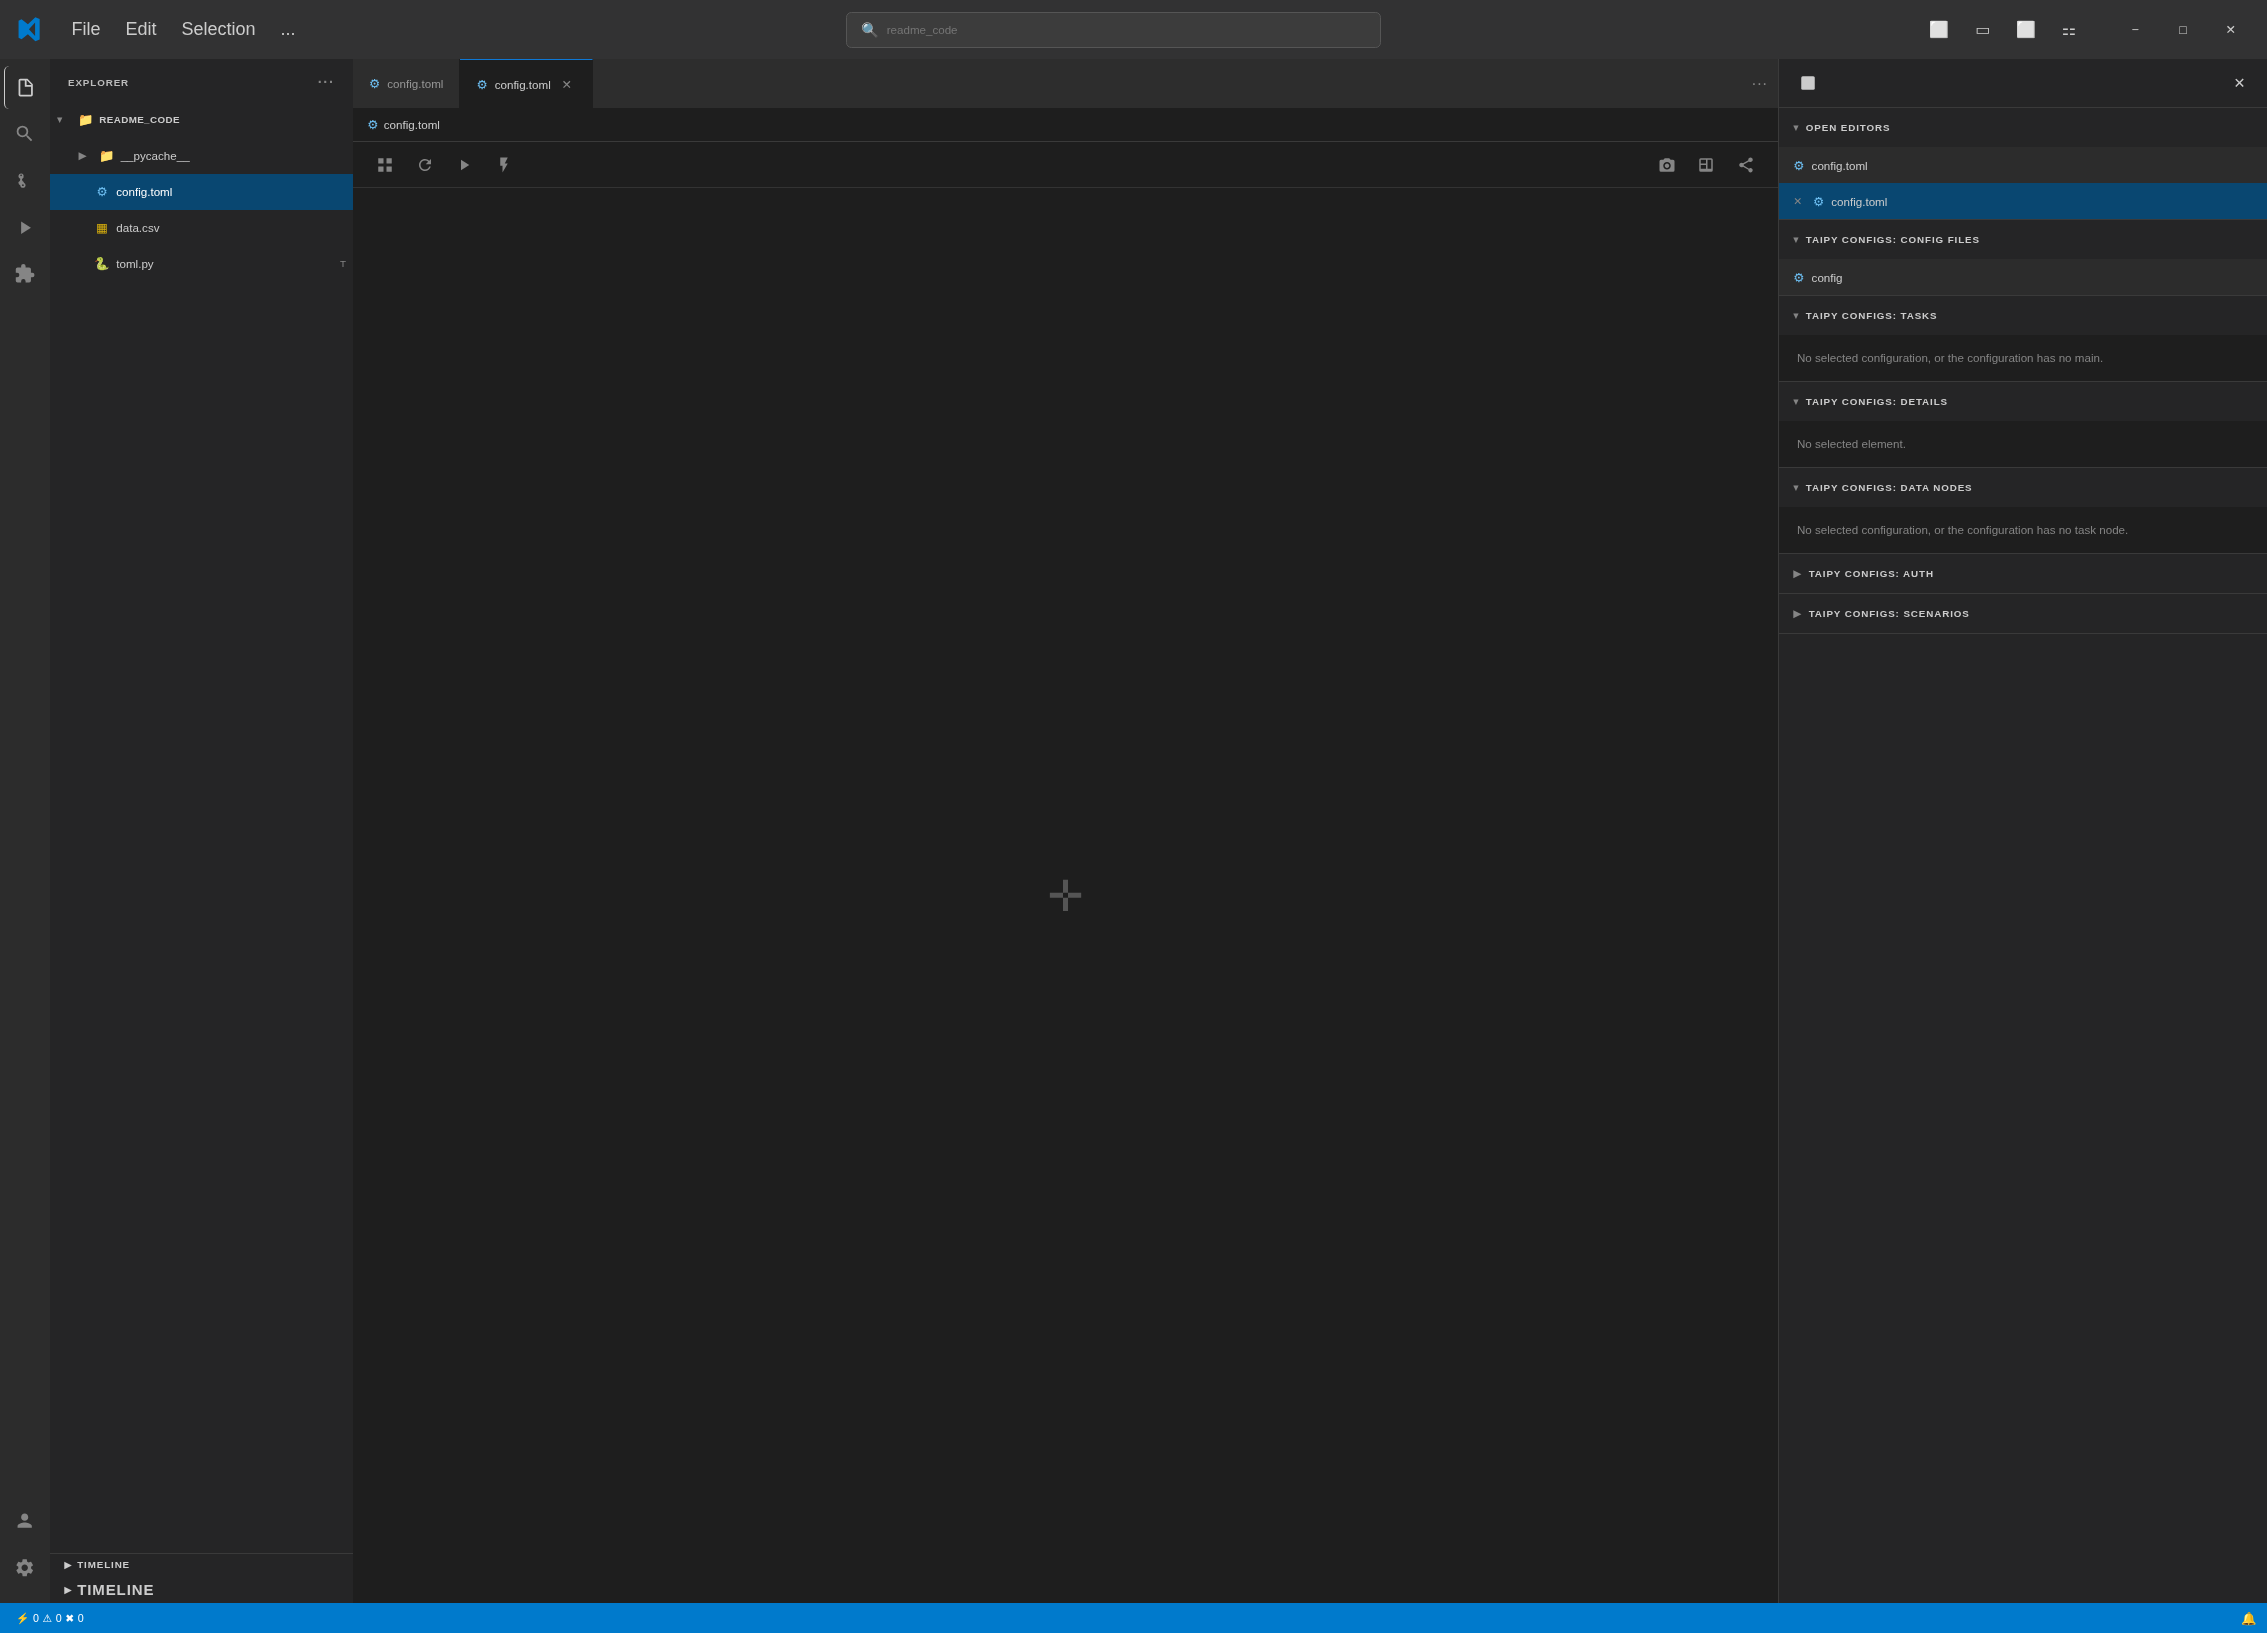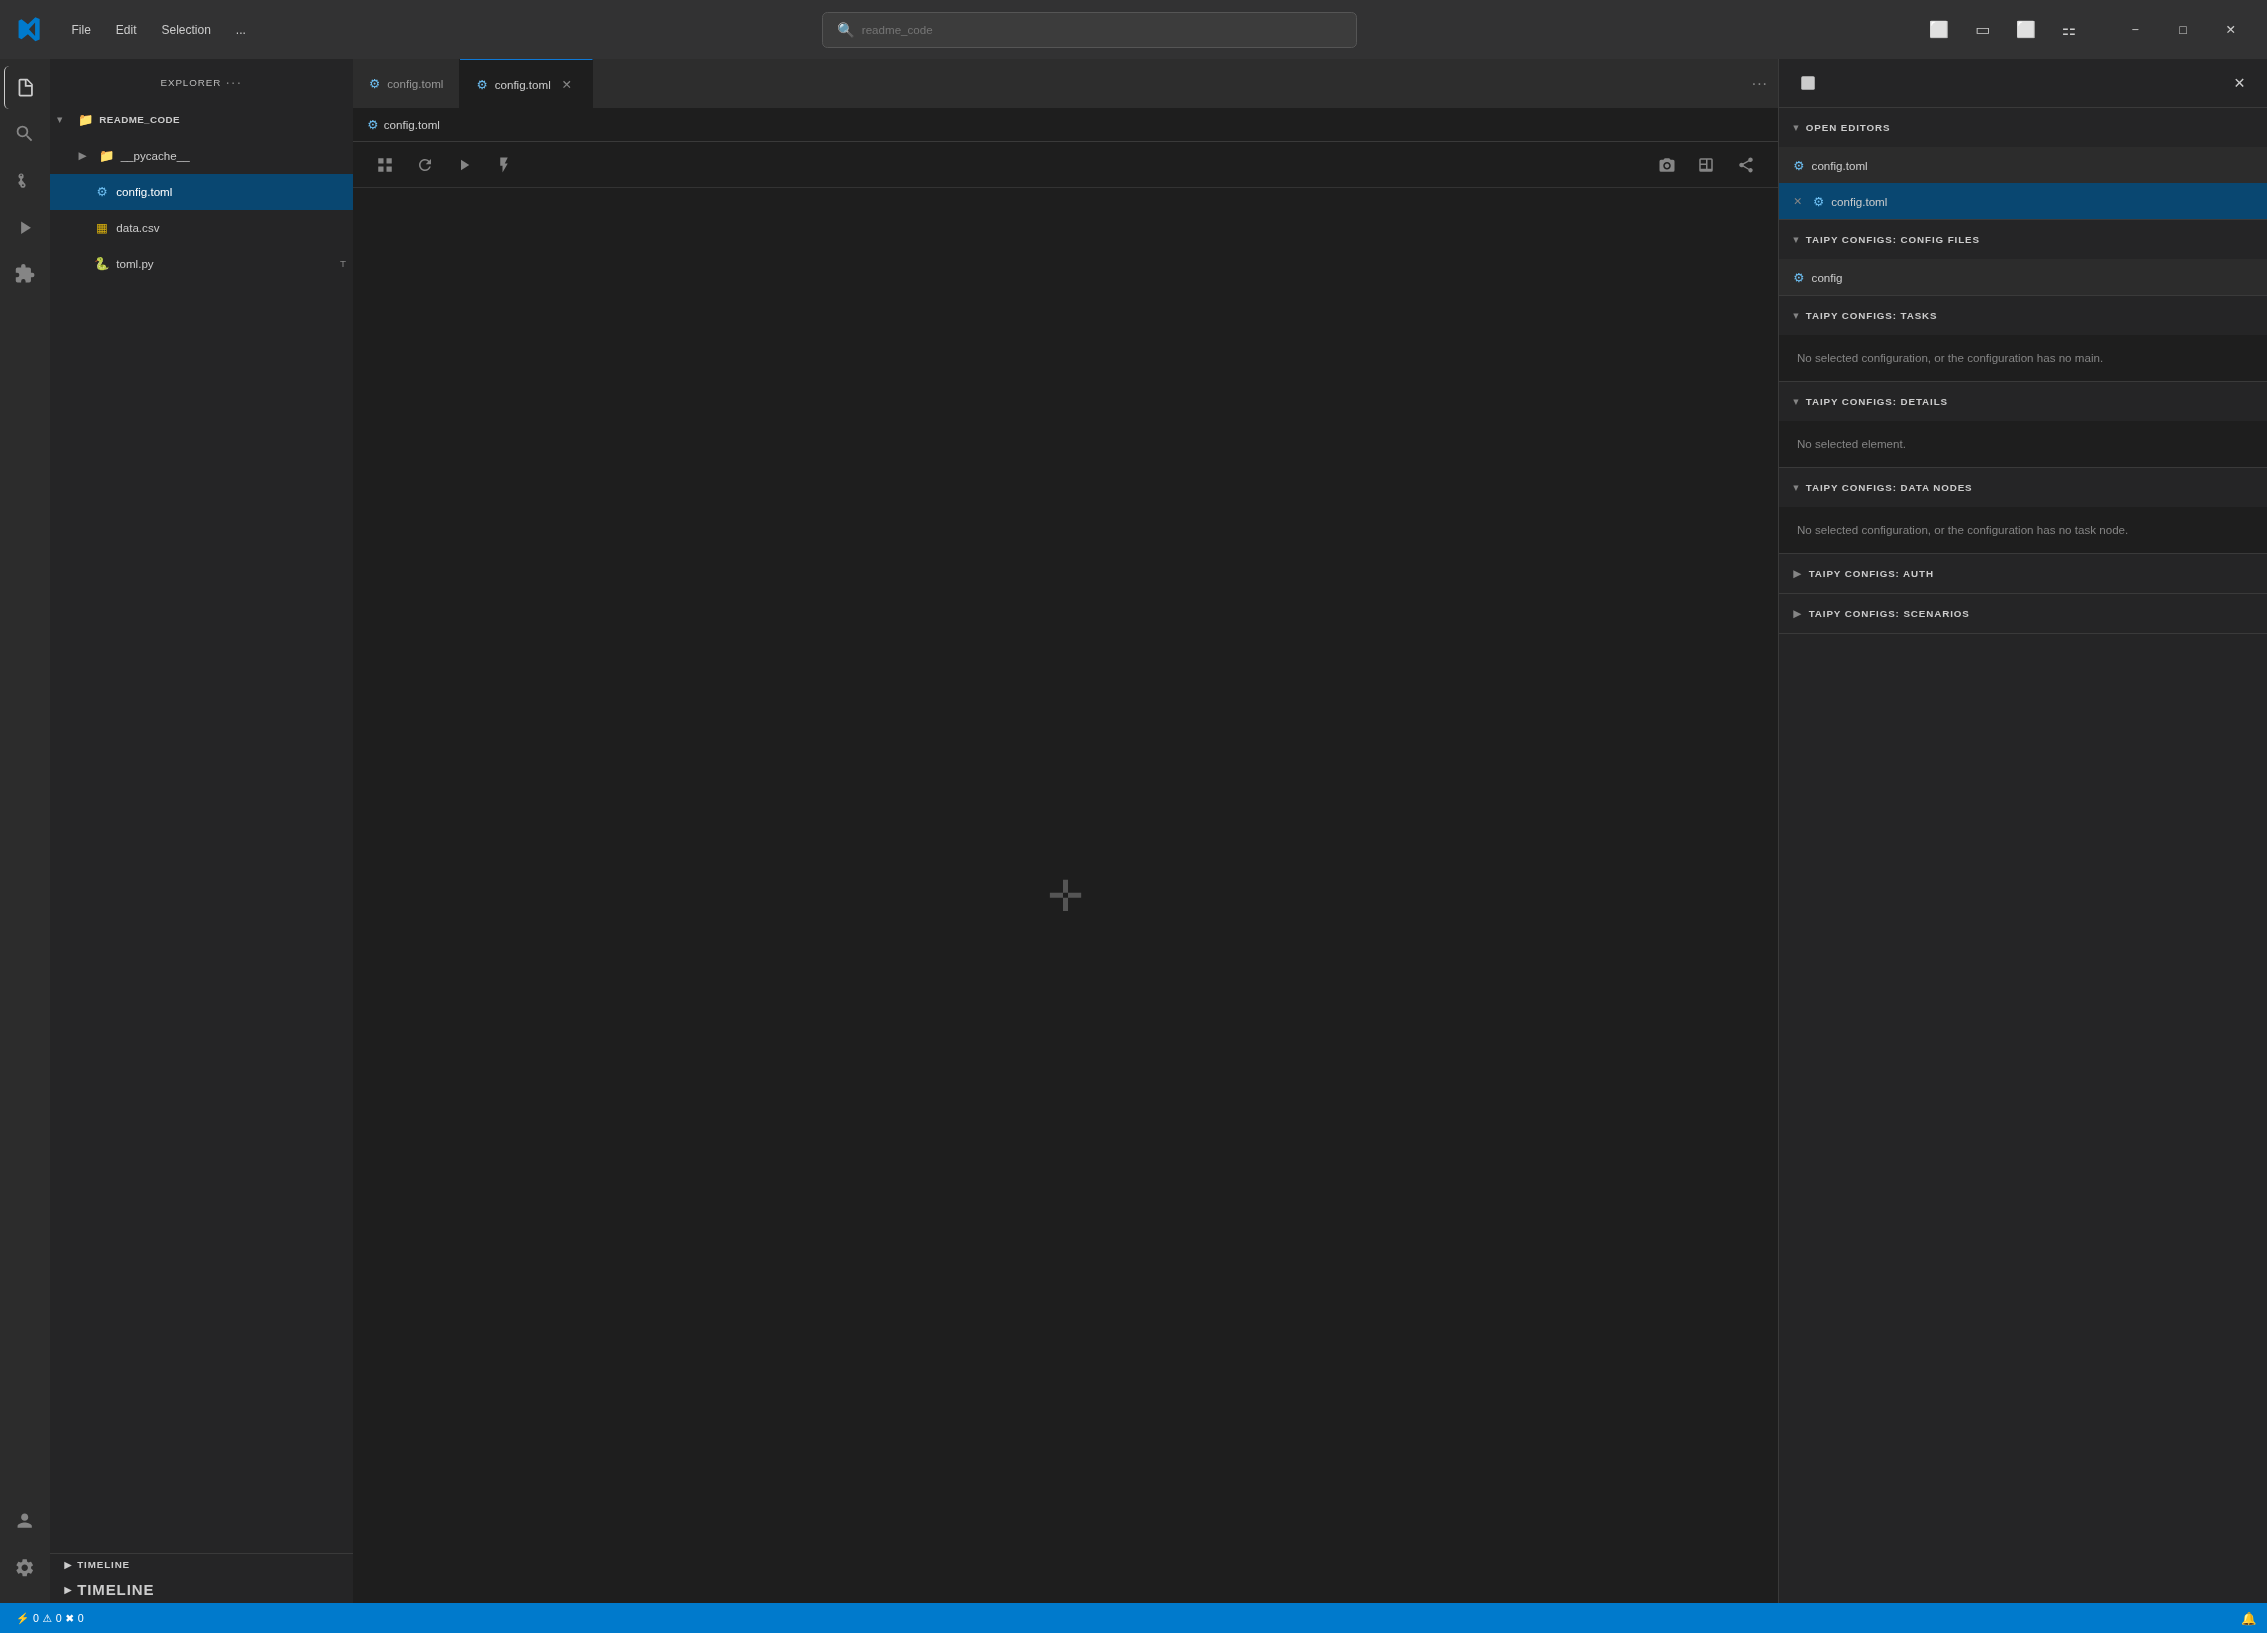--- a/index.html
+++ b/index.html
@@ -31,21 +31,21 @@
       flex-shrink: 0;
     }
     .titlebar-menu {
       display: flex;
       gap: 3.6px;
       align-items: center;
     }
     .titlebar-menu-item {
       padding: 3.6px 10.7px;
       color: #cccccc;
-      font-size: 12px;
+      font-size: 18px;
       cursor: pointer;
       border-radius: 3.6px;
     }
     .titlebar-search {
       flex: 1;
       display: flex;
       justify-content: center;
     }
     .search-box {
       background: #3c3c3c;
@@ -145,24 +145,24 @@
       width: 303px;
       background: #252526;
       display: flex;
       flex-direction: column;
       flex-shrink: 0;
       overflow: hidden;
     }
     .sidebar-header {
       display: flex;
       align-items: center;
-      justify-content: center;
+      justify-content: space-between;
       padding: 10.7px 14.3px 7.1px 18px;
       font-size: 9.8px;
-      font-weight: 400;
+      font-weight: 700;
       letter-spacing: 0.9px;
       color: #bbbbbb;
       text-transform: uppercase;
     }
     .sidebar-header-icons {
       display: flex;
       gap: 3.6px;
     }
     .sidebar-icon-btn {
       width: 25px;

